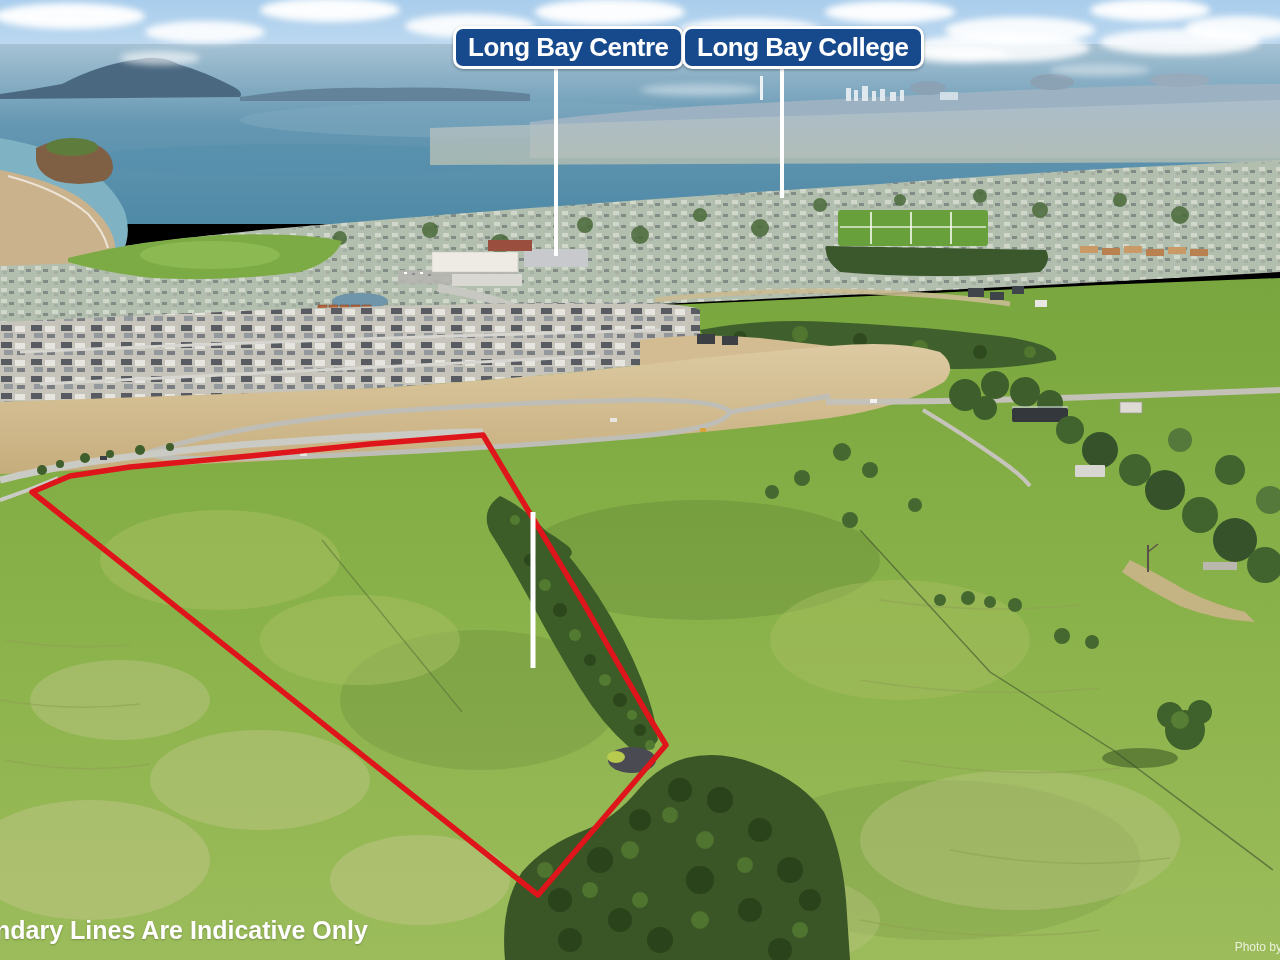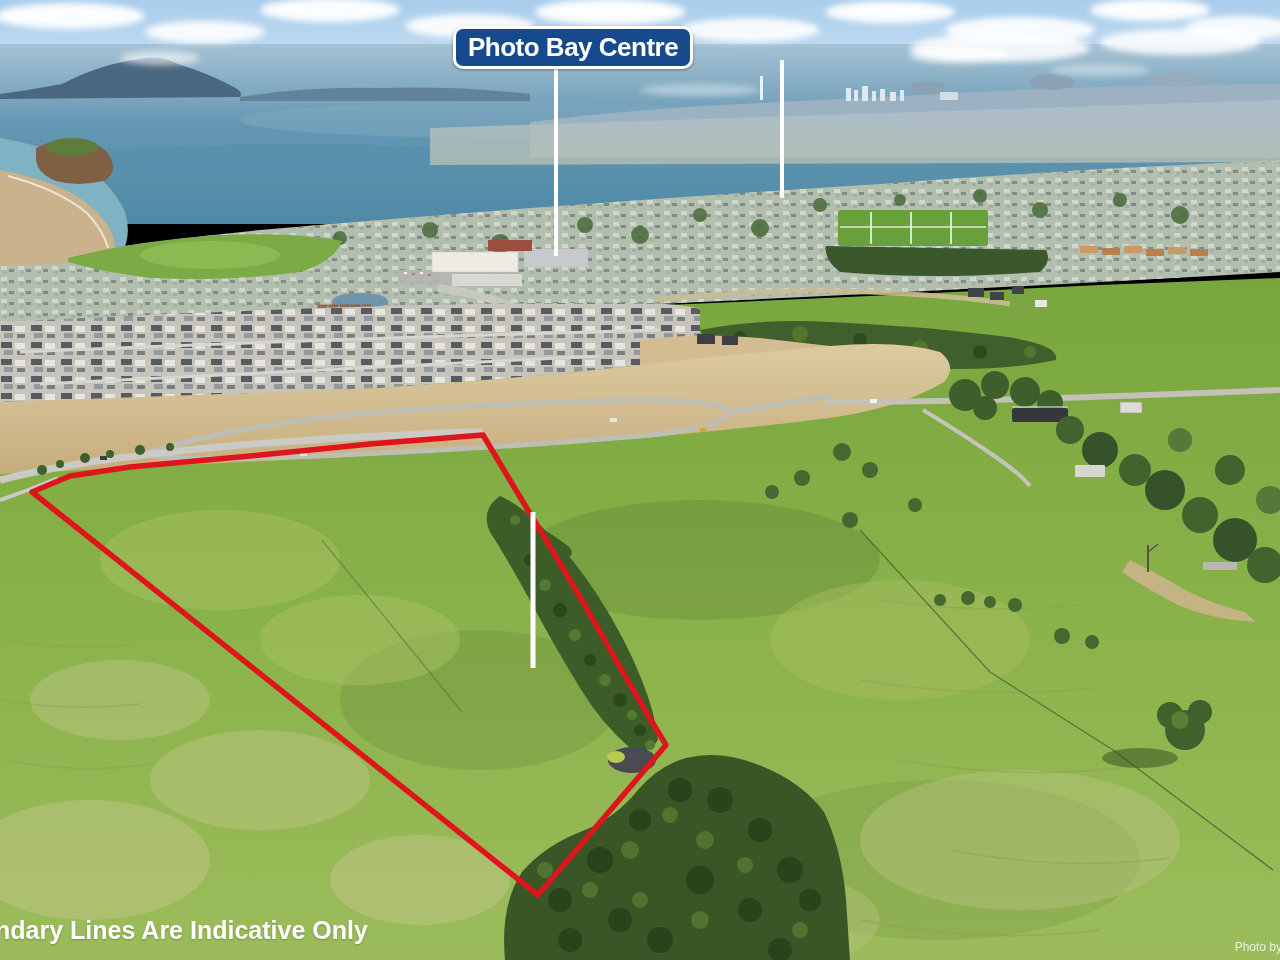--- a/index.html
+++ b/index.html
@@ -382,20 +382,21 @@
     <polygon points="32,492 70,476 130,467 250,456 370,444 483,435 517,492 549,545 583,602 617,662 646,712 666,745 538,895" fill="none" stroke="#df151c" stroke-width="5.5" stroke-linejoin="round"></polygon>
   </g>
 
   <g>
     <line x1="556" y1="60" x2="556" y2="256" stroke="#ffffff" stroke-width="4"></line>
     <line x1="782" y1="60" x2="782" y2="198" stroke="#ffffff" stroke-width="4"></line>
     <line x1="533" y1="512" x2="533" y2="668" stroke="#ffffff" stroke-width="5"></line>
   </g>
 </svg>
 
-  <div class="callout-label label-centre">Photo Bay Centre</div>
-
+  <div class="callout-label label-centre">Long Bay Centre</div>
+
+  <div class="callout-label label-college">Long Bay College</div>
 
 
   <div class="disclaimer">ndary Lines Are Indicative Only</div>
 
   <div class="watermark">Photo by</div>
 </div>
 
 </body></html>

